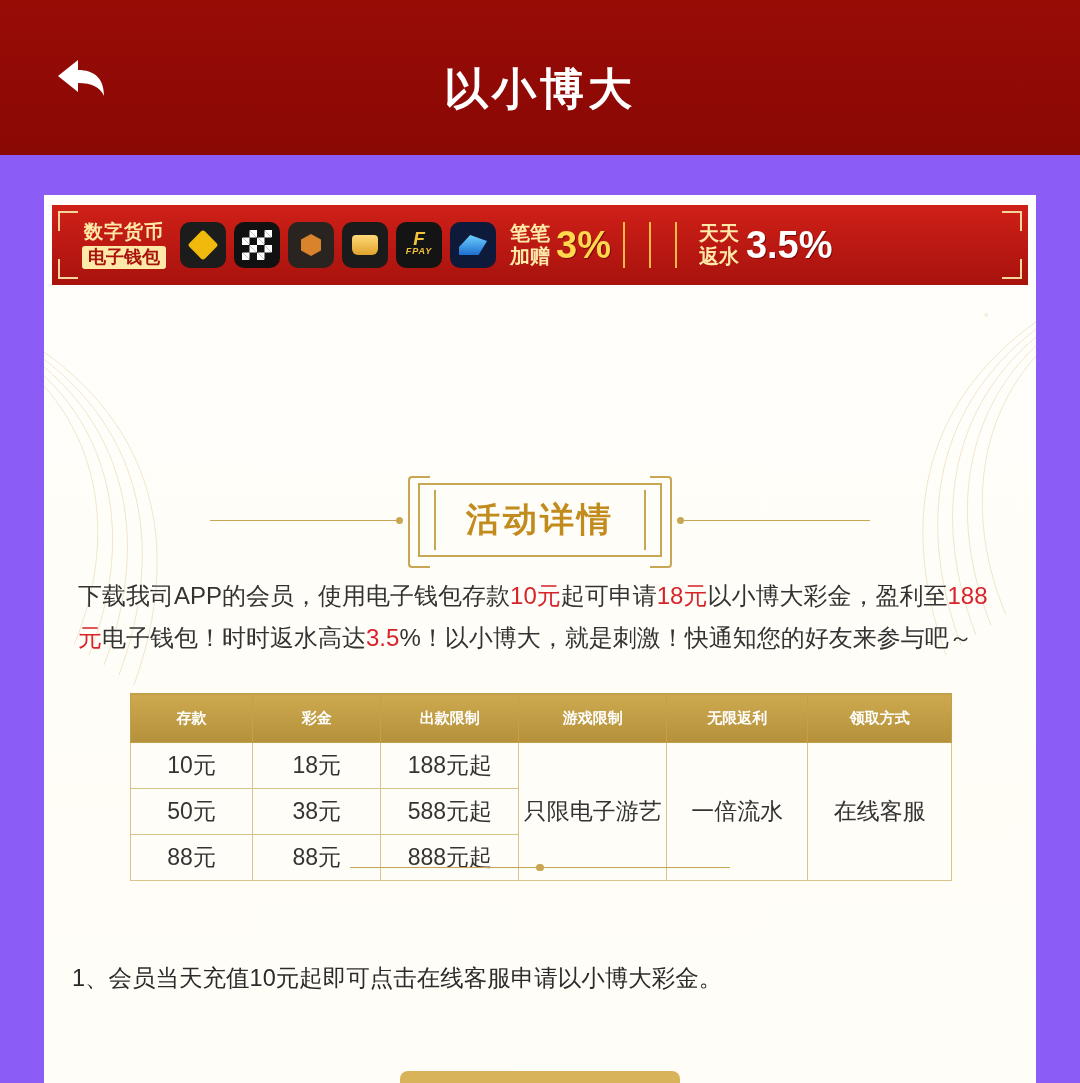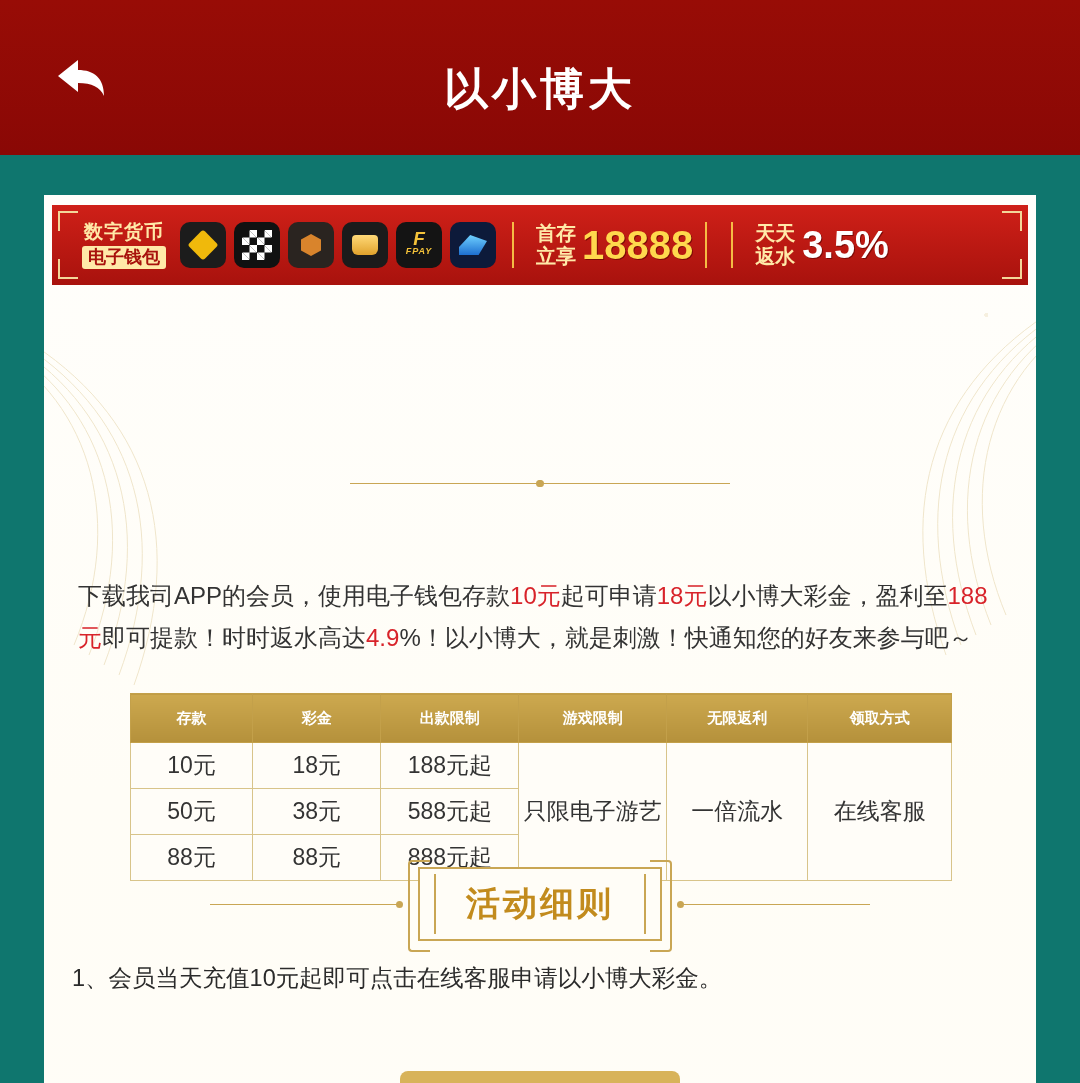--- a/index.html
+++ b/index.html
@@ -24,21 +24,21 @@
   }
   .back-btn svg{display:block;}
   .header-title{
     color:#ffffff;font-size:44px;font-weight:bold;letter-spacing:4px;margin-top:24px;
   }
   
   .page{
     position:relative;
     width:1080px;
     height:928px;
-    background:#0f766e;
+    background:#8b5cf6;
     overflow:hidden;
   }
   .content{
     position:absolute;left:44px;top:40px;width:992px;height:1000px;
     background:#fffdf7;
     background:
       radial-gradient(circle at 95% 12%, rgba(201,166,84,0.16) 0 2px, transparent 2px) ,
       linear-gradient(180deg,#fffefb 0%,#fffdf6 60%,#fffdf7 100%);
     overflow:hidden;
   }
@@ -230,56 +230,61 @@
           <span class="b"></span>
         </div>
       <div class="coin fpay">
         <span class="t1">F</span>
           <span class="t2">FPAY</span>
       </div>
       <div class="coin blue">
           <span class="s"></span>
         </div>
 
-
-      <div class="divider"></div>
-
       <div class="promo-seg">
         <div class="lbl">
-          <div>首存</div>
-          <div>立享</div>
-        </div>
-        <div class="big num">18888</div>
-      </div>
+          <div>笔笔</div>
+          <div>加赠</div>
+        </div>
+        <div class="big">3%</div>
+      </div>
+
+      <div class="divider"></div>
+
 
       <div class="divider"></div>
 
 
       <div class="divider"></div>
 
       <div class="promo-seg">
         <div class="lbl">
           <div>天天</div>
           <div>返水</div>
         </div>
         <div class="big white">3.5%</div>
       </div>
     </div>
 
     <div class="sec-title-wrap" style="top:288px;">
       <div class="sec-line l">
           <span class="dot"></span>
         </div>
+      <div class="sec-box">
+        <span class="sec-deco ld"></span>
+        <span class="sec-deco rd"></span>
+        <span>活动详情</span>
+      </div>
       <div class="sec-line r">
           <span class="dot"></span>
         </div>
     </div>
 
     <div class="para" style="top:380px;">
-      <span>下载我司APP的会员，使用电子钱包存款</span><span class="hl">10元</span><span>起可申请</span><span class="hl">18元</span><span>以小博大彩金，盈利至</span><span class="hl">188元</span><span>即可提款！时时返水高达</span><span class="hl">4.9</span><span>%！以小博大，就是刺激！快通知您的好友来参与吧～</span>
+      <span>下载我司APP的会员，使用电子钱包存款</span><span class="hl">10元</span><span>起可申请</span><span class="hl">18元</span><span>以小博大彩金，盈利至</span><span class="hl">188元</span><span>电子钱包！时时返水高达</span><span class="hl">3.5</span><span>%！以小博大，就是刺激！快通知您的好友来参与吧～</span>
     </div>
 
     <table class="tbl">
       <thead>
         <tr>
           <th style="width:122px">存款</th>
           <th style="width:128px">彩金</th>
           <th style="width:138px">出款限制</th>
           <th style="width:148px">游戏限制</th>
           <th style="width:142px">无限返利</th>
@@ -305,25 +310,20 @@
           <td>88元</td>
           <td>888元起</td>
         </tr>
       </tbody>
     </table>
 
     <div class="sec-title-wrap" style="top:672px;">
       <div class="sec-line l">
           <span class="dot"></span>
         </div>
-      <div class="sec-box">
-        <span class="sec-deco ld"></span>
-        <span class="sec-deco rd"></span>
-        <span>活动细则</span>
-      </div>
       <div class="sec-line r">
           <span class="dot"></span>
         </div>
     </div>
 
     <div class="rules" style="top:763px;">
       <div>1、会员当天充值10元起即可点击在线客服申请以小博大彩金。</div>
 
     </div>
 

